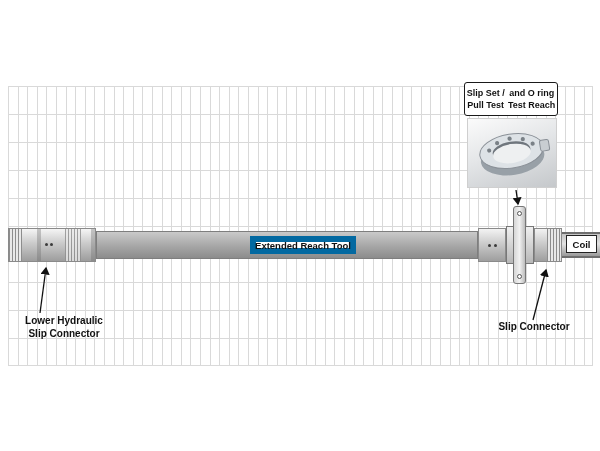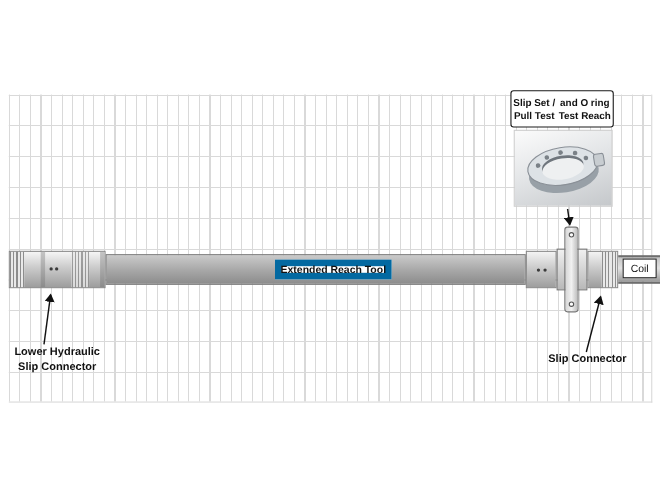--- a/index.html
+++ b/index.html
@@ -71,42 +71,42 @@
     border: 1px solid #8a8a8a;
   }
   .coil-pipe {
     left: 562px; top: 232px; width: 38px; height: 26px;
     background: linear-gradient(to bottom, #c4c4c4, #e2e2e2 45%, #9a9a9a);
     border-top: 2px solid #6e6e6e; border-bottom: 2px solid #6e6e6e;
   }
   .coil-label {
     left: 566px; top: 235px; width: 31px; height: 18px;
     background: #fff; border: 1px solid #222;
-    font-size: 9.5px; font-weight: normal;
+    font-size: 9.5px; font-weight: bold;
     display: flex; align-items: center; justify-content: center;
   }
   
   .callout {
     left: 464px; top: 82px; width: 94px; height: 34px;
     background: #fff; border: 1px solid #1a1a1a; border-radius: 3px;
     display: flex; flex-direction: row; align-items: center; justify-content: center;
     font-size: 9px; font-weight: bold; line-height: 12px; text-align: center;
   }
   .photo-panel {
     left: 467px; top: 118px; width: 90px; height: 70px;
     background: linear-gradient(160deg, #fbfbfb 0%, #e4e6e8 45%, #c5c8cb 100%);
     border: 1px solid #cfcfcf;
     display: flex; align-items: center; justify-content: center;
   }
   
   .anno {
     position: absolute; text-align: center;
     font-size: 10px; font-weight: bold; line-height: 12.5px;
   }
-  .anno.lower { left: 4px; top: 315px; width: 96px; }
+  .anno.lower { left: 16px; top: 315px; width: 96px; }
   .anno.upper { left: 483px; top: 321px; width: 102px; }
   .overlay { position: absolute; left: 0; top: 0; pointer-events: none; }
 </style>
 </head>
 <body>
 
 <div class="canvas">
 
   <div class="grid"></div>
 

